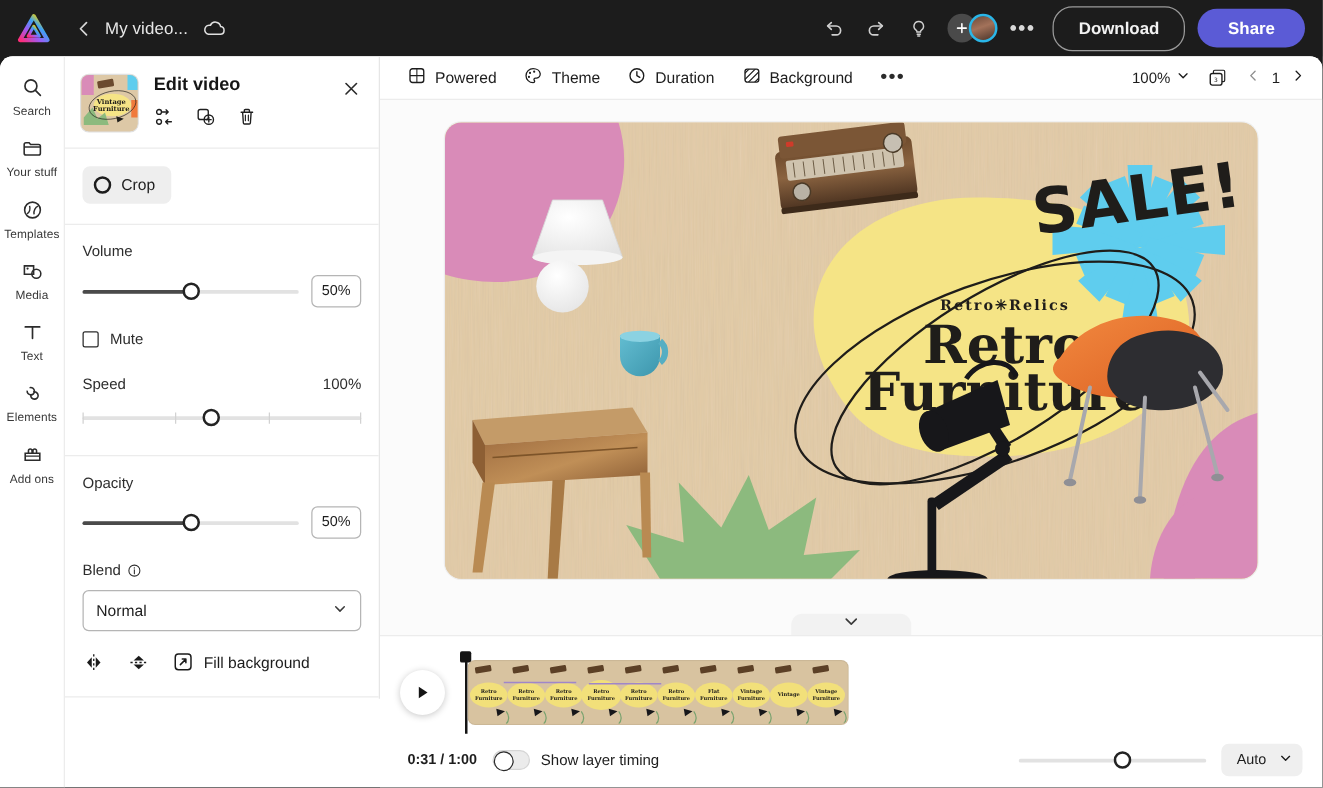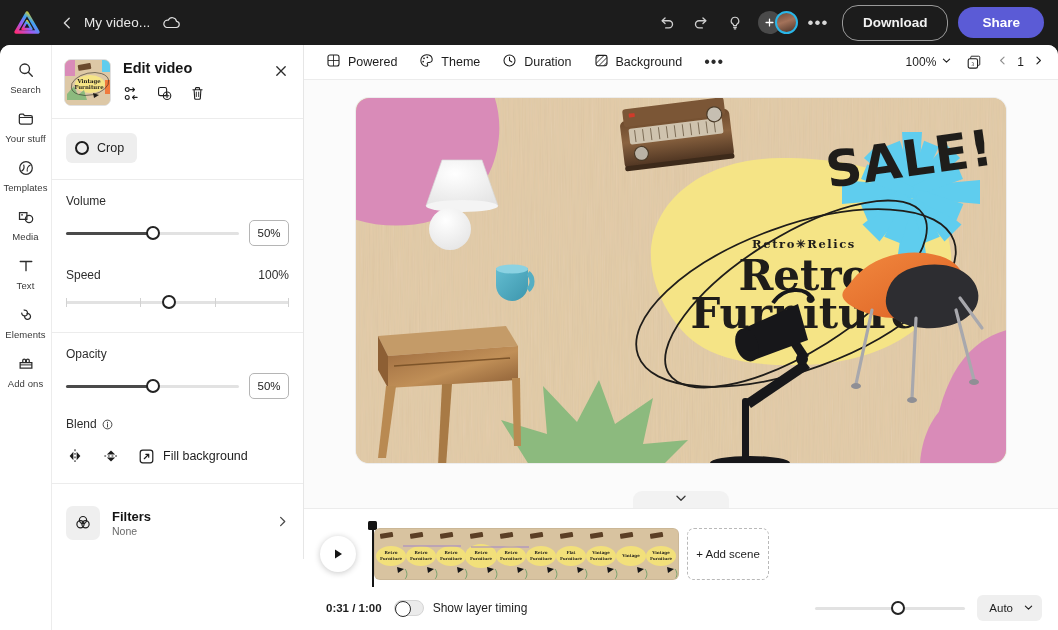--- a/index.html
+++ b/index.html
@@ -149,21 +149,21 @@
   .ticks { position: absolute; left: 0; right: 0; height: 9px; top: 50%; margin-top: -4.5px; }
   .tick { position: absolute; width: 1px; height: 9px; background: #d2d2d2; }
 
   .select {
     margin-top: 9px; height: 33px; border: 1px solid #b5b5b5; border-radius: 5px;
     display: flex; align-items: center; padding: 0 10px; font-size: 12.5px;
     color: #1d1d1d; cursor: pointer; background: #fff;
   }
   .select .chev { margin-left: auto; color: #3a3a3a; }
 
-  .tool-row { display: flex; align-items: center; gap: 18px; margin-top: 16px; }
+  .tool-row { display: flex; align-items: flex-start; gap: 18px; margin-top: 16px; }
   .tool-ic { cursor: pointer; display: flex; align-items: center; color: #1b1b1b; }
   .fill-bg { display: flex; align-items: center; gap: 8px; cursor: pointer; }
   .fill-lb { font-size: 12.5px; color: #1d1d1d; }
 
   .filters-row {
     margin-top: 16px; display: flex; align-items: center; gap: 12px;
     padding: 6px 14px 6px 14px; cursor: pointer;
   }
   .filters-ic {
     width: 34px; height: 34px; border-radius: 7px; background: #efefef;
@@ -475,20 +475,24 @@
           </div>
           <div class="slider-row">
             <div class="slider">
               <div class="track"></div>
               <div class="track-fill" style="width:50%"></div>
               <div class="knob" style="left:50%"></div>
             </div>
             <div class="numbox">50%</div>
           </div>
 
+          <div class="check-row">
+            <span class="cbox"></span>
+            <span class="check-lb">Mute</span>
+          </div>
         </div>
 
         <div class="sec" style="padding-top:22px">
           <div class="ctl-label">
             <span>Speed</span>
             <span class="ctl-val">100%</span>
           </div>
           <div class="slider-row">
             <div class="slider">
               <div class="track"></div>
@@ -519,20 +523,28 @@
         </div>
 
         <div class="sec" style="padding-top:18px">
           <div class="ctl-label" style="margin-bottom:0;gap:5px;justify-content:flex-start">
             <span>Blend</span>
             <span style="display:inline-flex;align-items:center">
               <svg viewBox="0 0 14 14" width="11" height="11">
                   <circle cx="7" cy="7" r="5.6" fill="none" stroke="#2d2d2d" stroke-width="1.1"></circle>
                   <path d="M7 6.2v4" stroke="#2d2d2d" stroke-width="1.1" stroke-linecap="round"></path>
                   <circle cx="7" cy="4.2" r="0.75" fill="#2d2d2d"></circle>
+                </svg>
+            </span>
+          </div>
+          <div class="select">
+            <span>Normal</span>
+            <span class="chev">
+              <svg viewBox="0 0 14 14" width="12" height="12">
+                  <path d="M3 5.2 7 9.2 11 5.2" fill="none" stroke="currentColor" stroke-width="1.4" stroke-linecap="round" stroke-linejoin="round"></path>
                 </svg>
             </span>
           </div>
 
           <div class="tool-row">
             <span class="tool-ic">
               <svg viewBox="0 0 20 20" width="18" height="18">
                   <path d="M10 2.6v14.8" stroke="currentColor" stroke-width="1.2" stroke-dasharray="2 2"></path>
                   <path d="M8.2 5.4 4 10l4.2 4.6z" fill="currentColor"></path>
                   <path d="M11.8 5.4 16 10l-4.2 4.6z" fill="currentColor"></path>
@@ -922,21 +934,20 @@
                     <text x="16" y="25">Vintage</text>
                       <text x="16" y="31">Furniture</text>
                     <path d="M22 38l7 2-6 4z" fill="#17171a"></path>
                       <path d="M30 40c3 4 2 8 0 10" stroke="#7aa36f" stroke-width="1" fill="none"></path>
                   </g>
                 </g>
                 <path d="M28 17 h58" stroke="#9f86c9" stroke-width="1.1" fill="none"></path>
                 <path d="M96 18 h58" stroke="#9f86c9" stroke-width="1.1" fill="none"></path>
               </svg>
             </div>
-            <div class="add-scene">+ Add scene</div>
           </div>
         </div>
 
         <div class="tl-foot">
           <span class="tl-time">0:31 / 1:00</span>
           <span class="toggle">
             <span class="tk"></span>
           </span>
           <span class="tl-toggle-lb">Show layer timing</span>
 

